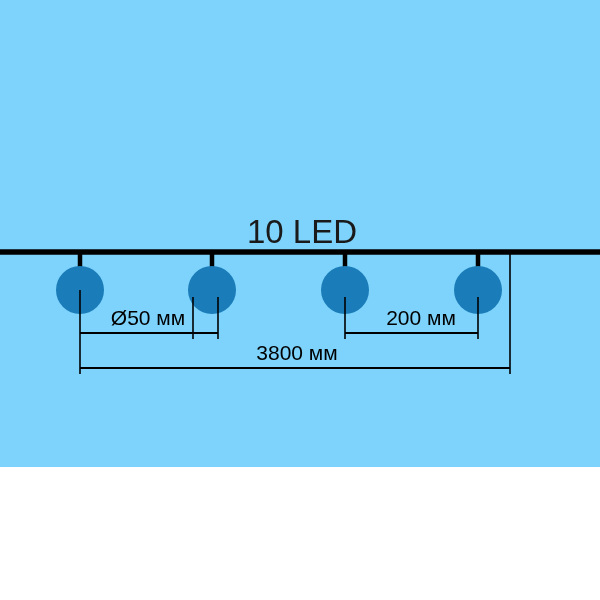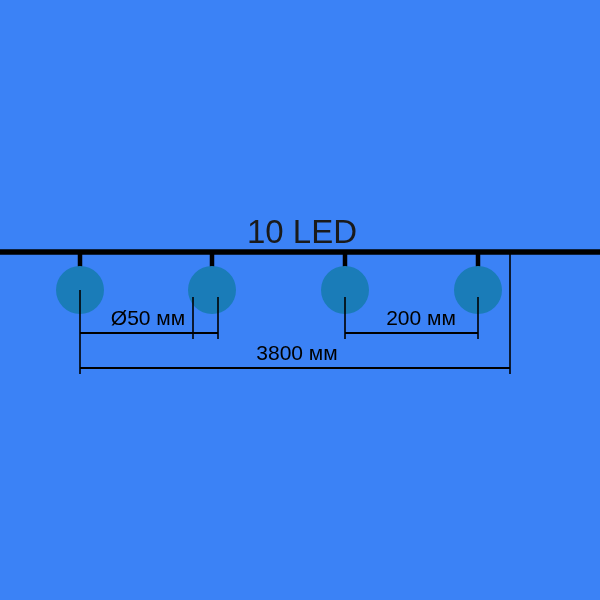--- a/index.html
+++ b/index.html
@@ -10,22 +10,22 @@
   }
   body {
     width: 600px;
     height: 600px;
     font-family: "Liberation Sans", sans-serif;
     overflow: hidden;
   }
   #diagram-root {
     position: relative;
     width: 600px;
-    height: 600px;
-    background: #3b82f6;
+    height: 467px;
+    background: #7dd3fc;
   }
   #drawing-svg {
     position: absolute;
     top: 0;
     left: 0;
     width: 600px;
     height: 600px;
     display: block;
   }
   .dim-text {

